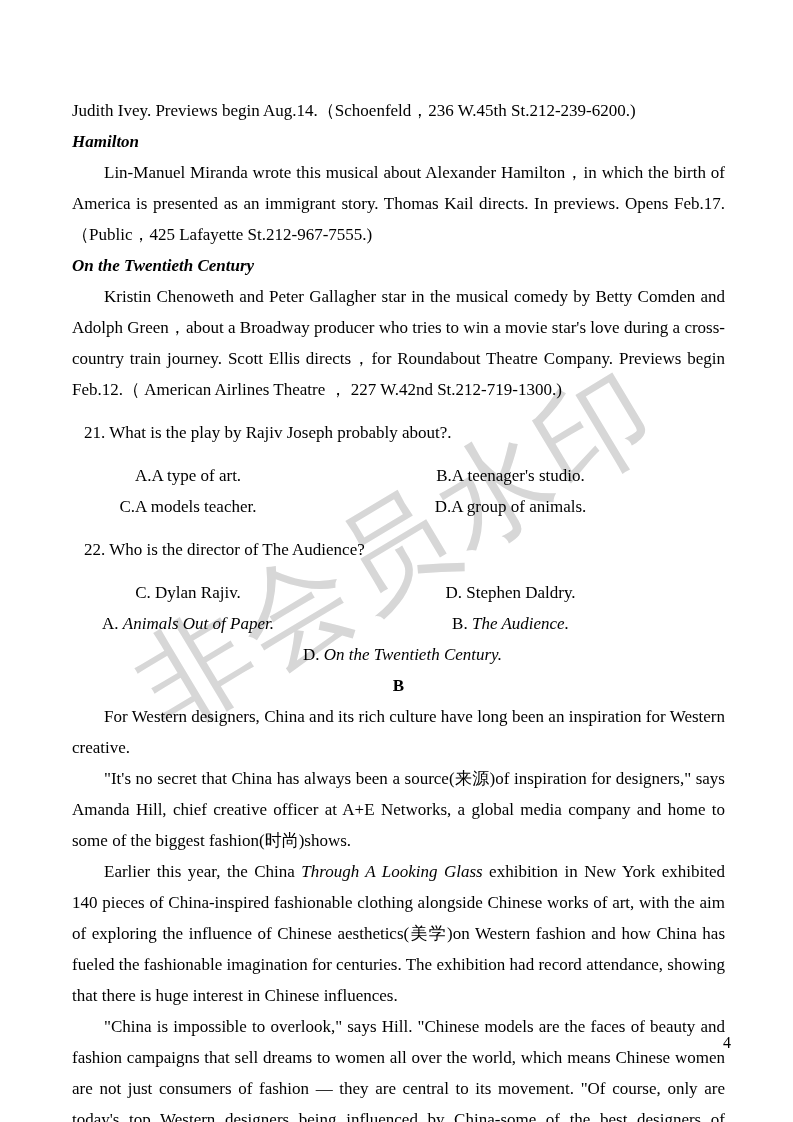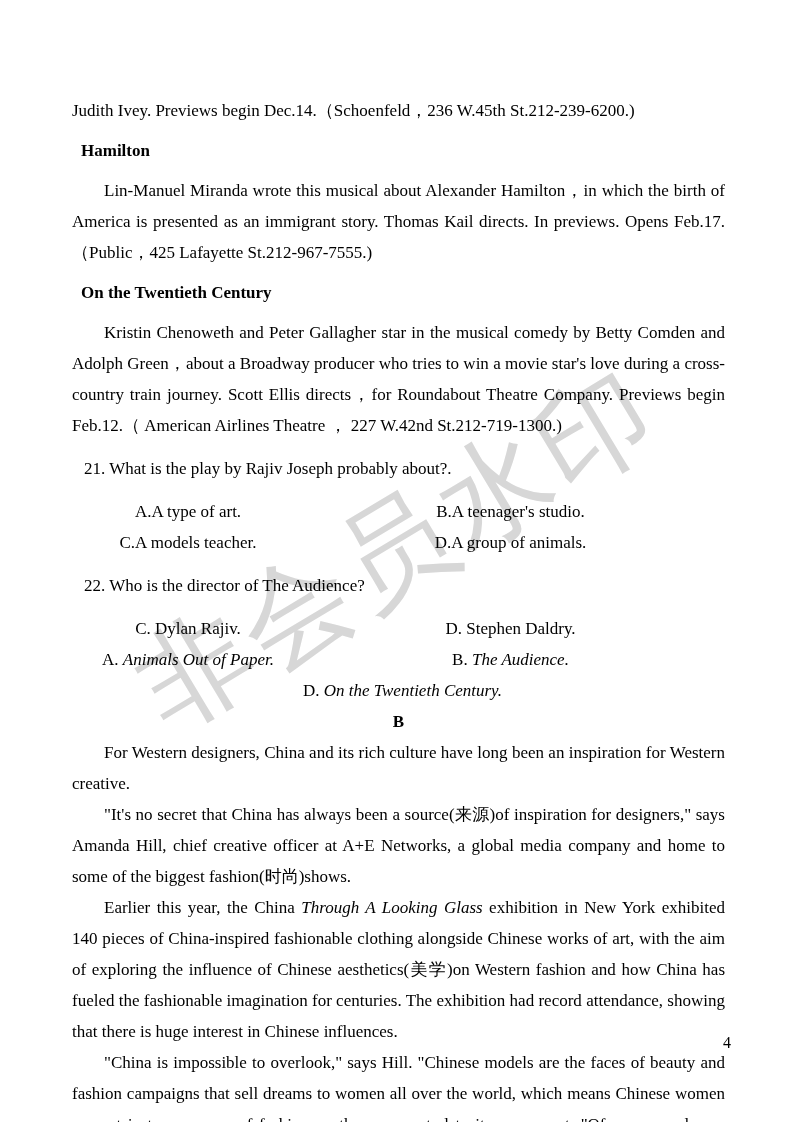--- a/index.html
+++ b/index.html
@@ -35,21 +35,21 @@
     position: absolute;
     left: 72px;
     right: 68px;
     top: 95px;
     z-index: 1;
     line-height: 31px;
   }
 
   .para { margin: 0; text-align: justify; }
   .indent { text-indent: 32px; }
-  .heading { margin: 9px; font-weight: bold; }
+  .heading { margin: 0; font-weight: bold; font-style: italic; }
   .question { margin: 12px; }
 
   .opt-row { display: flex; padding-left: 8px; text-align: center; }
   .opt-a { flex: 0 0 216px; width: 216px; }
   .opt-b { flex: 1; }
 
   .italic { font-style: italic; }
 
   .section-label { margin: 0; text-align: center; font-weight: bold; }
 
@@ -63,21 +63,21 @@
 </style>
 </head>
 <body>
 
 <div class="page">
 
   <div class="watermark">非会员水印</div>
 
   <div class="content">
 
-    <p class="para">Judith Ivey. Previews begin Dec.14.（Schoenfeld，236 W.45th St.212-239-6200.)</p>
+    <p class="para">Judith Ivey. Previews begin Aug.14.（Schoenfeld，236 W.45th St.212-239-6200.)</p>
 
     <p class="heading">Hamilton</p>
     <p class="para indent">Lin-Manuel Miranda wrote this musical about Alexander Hamilton，in which the birth of America is presented as an immigrant story. Thomas Kail directs. In previews. Opens Feb.17.（Public，425 Lafayette St.212-967-7555.)</p>
 
     <p class="heading">On the Twentieth Century</p>
     <p class="para indent">Kristin Chenoweth and Peter Gallagher star in the musical comedy by Betty Comden and Adolph Green，about a Broadway producer who tries to win a movie star's love during a cross-country train journey. Scott Ellis directs，for Roundabout Theatre Company. Previews begin Feb.12.（ American Airlines Theatre ， 227 W.42nd St.212-719-1300.)</p>
 
     <p class="question">21. What is the play by Rajiv Joseph probably about?.</p>
     <div class="opt-row">
       <span class="opt-a">A.A type of art.</span>

